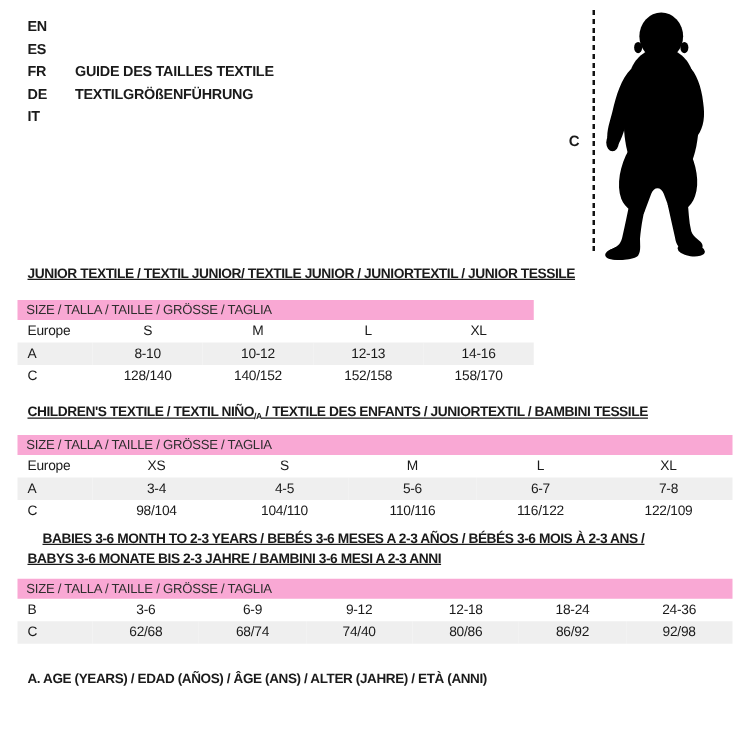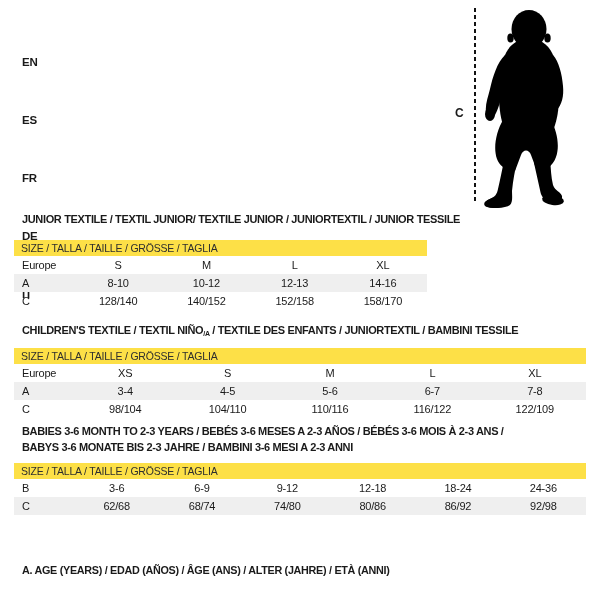--- a/index.html
+++ b/index.html
@@ -6,33 +6,33 @@
   body{
     width:600px;height:600px;position:relative;background:#ffffff;
     font-family:"Liberation Sans", sans-serif;color:#1a1a1a;
     -webkit-font-smoothing:antialiased;overflow:hidden;
   }
   *{box-sizing:border-box;}
   .abs{position:absolute;}
 
   
   .lang-block{left:22px;top:13px;}
-  .lang-row{display:flex;font-weight:bold;font-size:11.5px;line-height:18px;letter-spacing:-0.2px;margin-top:40px;}
+  .lang-row{display:flex;font-weight:bold;font-size:11.5px;line-height:18px;letter-spacing:-0.2px;}
   .lang-code{width:38px;}
 
   
   .measure-line{left:474px;top:8px;width:2px;height:196px;
     background:repeating-linear-gradient(to bottom,#121212 0px,#121212 4px,transparent 4px,transparent 7px);}
   .height-label{left:455px;top:106px;font-weight:bold;font-size:12px;}
   .baby-svg{left:481px;top:8px;}
 
   
-  .sec-title{font-weight:bold;font-size:11px;letter-spacing:-0.35px;white-space:nowrap;}
+  .sec-title{font-weight:bold;font-size:11px;letter-spacing:-0.35px;white-space:nowrap;text-decoration:underline;}
   .sec-title sub{font-size:7px;vertical-align:-2px;}
-  .size-bar{background:#fde047;height:16px;line-height:16px;padding-left:7px;
+  .size-bar{background:#f9a8d4;height:16px;line-height:16px;padding-left:7px;
     font-size:10.5px;letter-spacing:-0.2px;color:#2e2e2e;}
   table.size-table{border-collapse:collapse;table-layout:fixed;font-size:11px;letter-spacing:-0.2px;}
   table.size-table td{height:18px;padding:0;text-align:center;vertical-align:middle;}
   table.size-table td.rl{text-align:left;padding-left:8px;}
   tr.striped{background:#efefef;}
 
   
   .legend-line{font-weight:bold;font-size:10.8px;letter-spacing:-0.3px;line-height:17px;white-space:nowrap;}
 </style>
 </head>
@@ -40,23 +40,25 @@
 
 <div class="abs lang-block">
   <div class="lang-row">
     <span class="lang-code">EN</span>
   </div>
   <div class="lang-row">
     <span class="lang-code">ES</span>
   </div>
   <div class="lang-row">
     <span class="lang-code">FR</span>
+    <span>GUIDE DES TAILLES TEXTILE</span>
   </div>
   <div class="lang-row">
     <span class="lang-code">DE</span>
+    <span>TEXTILGRÖßENFÜHRUNG</span>
   </div>
   <div class="lang-row">
     <span class="lang-code">IT</span>
   </div>
 </div>
 
 <div class="abs measure-line"></div>
 <div class="abs height-label">C</div>
 <svg class="abs baby-svg" width="88" height="200" viewBox="0 0 86 200" aria-hidden="true">
   <g fill="#000000">
@@ -143,21 +145,21 @@
     <td class="rl">C</td>
     <td>98/104</td>
     <td>104/110</td>
     <td>110/116</td>
     <td>116/122</td>
     <td>122/109</td>
   </tr>
 </tbody>
   </table>
 
-<div class="abs sec-title" style="left:22px;top:425px;">BABIES 3-6 MONTH TO 2-3 YEARS / BEBÉS 3-6 MESES A 2-3 AÑOS / BÉBÉS 3-6 MOIS À 2-3 ANS /</div>
+<div class="abs sec-title" style="left:34px;top:425px;">BABIES 3-6 MONTH TO 2-3 YEARS / BEBÉS 3-6 MESES A 2-3 AÑOS / BÉBÉS 3-6 MOIS À 2-3 ANS /</div>
 <div class="abs sec-title" style="left:22px;top:441px;">BABYS 3-6 MONATE BIS 2-3 JAHRE / BAMBINI 3-6 MESI A 2-3 ANNI</div>
 <div class="abs size-bar" style="left:14px;top:463px;width:572px;">SIZE / TALLA / TAILLE / GRÖSSE / TAGLIA</div>
 <table class="abs size-table" style="left:14px;top:479px;width:572px;">
   <colgroup>
       <col style="width:60px">
       <col>
       <col>
       <col>
       <col>
       <col>
@@ -170,23 +172,23 @@
     <td>6-9</td>
     <td>9-12</td>
     <td>12-18</td>
     <td>18-24</td>
     <td>24-36</td>
   </tr>
   <tr class="striped">
     <td class="rl">C</td>
     <td>62/68</td>
     <td>68/74</td>
-    <td>74/80</td>
+    <td>74/40</td>
     <td>80/86</td>
     <td>86/92</td>
     <td>92/98</td>
   </tr>
 </tbody>
   </table>
 
-<div class="abs" style="left:22px;top:562px;text-align:right;">
+<div class="abs" style="left:22px;top:535px;text-align:right;">
   <div class="legend-line">A. AGE (YEARS) / EDAD (AÑOS) / ÂGE (ANS) / ALTER (JAHRE) / ETÀ (ANNI)</div>
 </div>
 
 </body></html>

